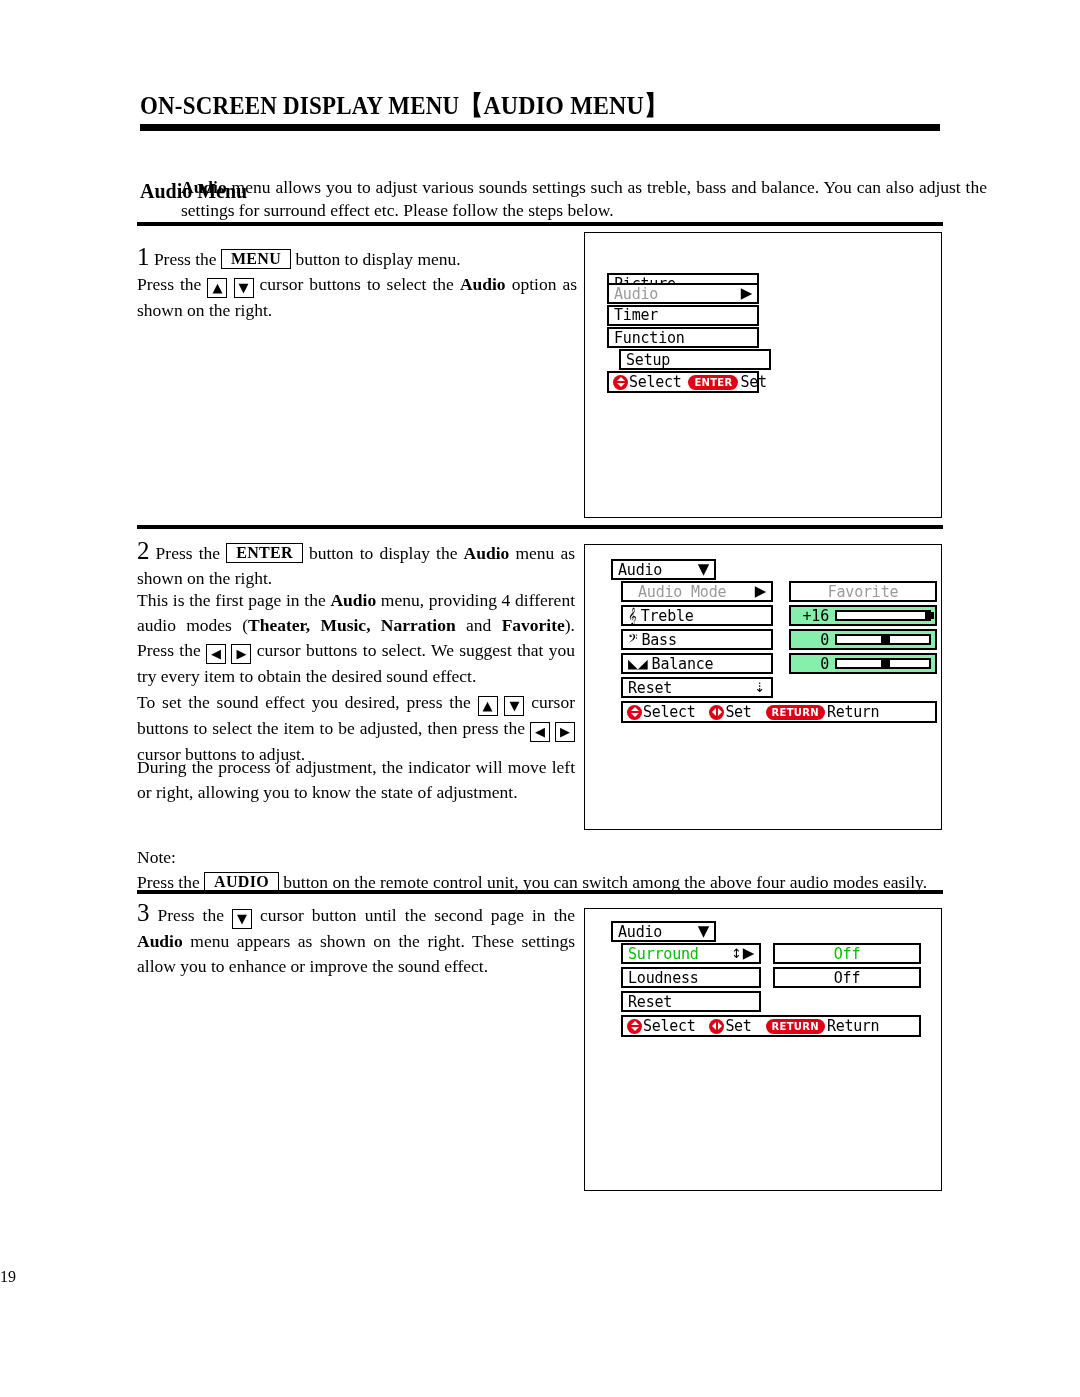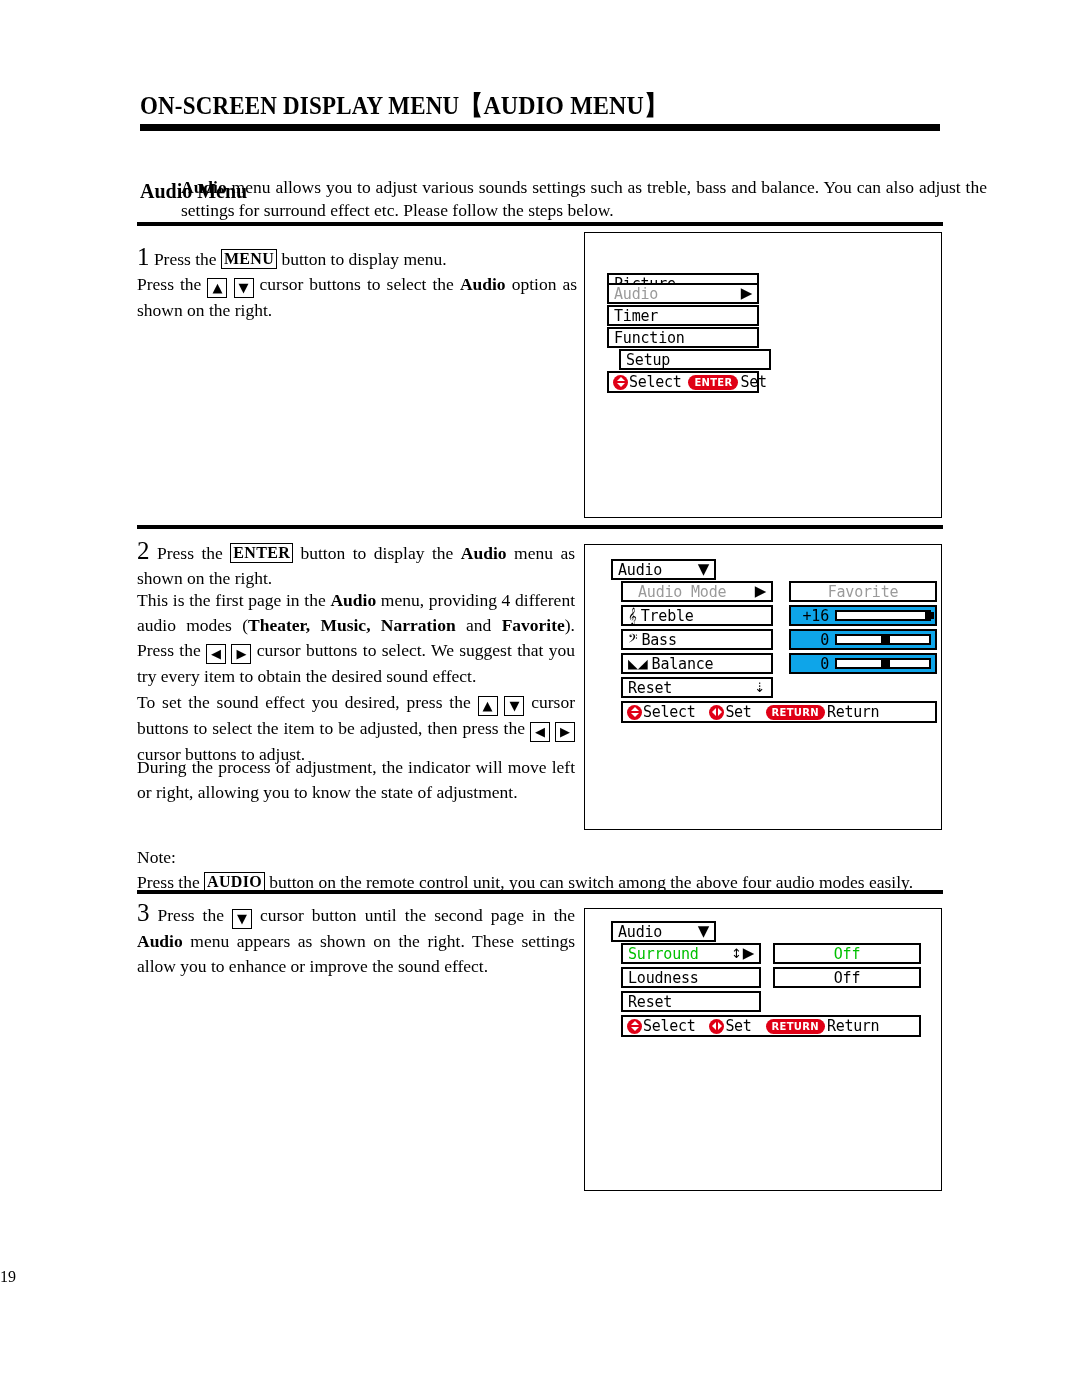--- a/index.html
+++ b/index.html
@@ -85,21 +85,21 @@
     left: 137px;
     width: 806px;
     font-size: 17.5px;
     line-height: 25px;
   }
 
   
   .keycap {
     display: inline-block;
     border: 1.6px solid #000;
-    padding: 0 2px;
+    padding: 0 9px;
     font-weight: bold;
     font-size: 16px;
     line-height: 18px;
     vertical-align: 1px;
     letter-spacing: 0.3px;
   }
   .arrkey {
     display: inline-block;
     border: 1.6px solid #000;
     width: 18px;
@@ -144,21 +144,21 @@
     font-size: 15px;
     color: #000;
     line-height: 1;
   }
   .osd-box.center { justify-content: center; }
 
   
   .valbox {
     position: absolute;
     border: 2px solid #000;
-    background: #0ea5e9;
+    background: #86efac;
     box-sizing: border-box;
     height: 21px;
     display: flex;
     align-items: center;
     padding: 0 4px;
     font-family: "DejaVu Sans Mono", monospace;
     font-size: 15px;
     letter-spacing: -0.2px;
   }
   .valbox .num {
@@ -303,21 +303,21 @@
       <div class="osd-box" style="left:0; top:12px; width:152px;">
         <span class="lbl">Picture</span>
       </div>
 
       <div class="osd-box dim" style="left:0; top:22px; width:152px;">
         <span class="lbl">Audio</span>
         <span class="spacer"></span>
         <span class="tri">▶</span>
       </div>
 
-      <div class="osd-box" style="left:0; top:44px; width:152px;">
+      <div class="osd-box" style="left:0; top:44px; width:152px;align-items:flex-end;">
         <span class="lbl">Timer</span>
       </div>
 
       <div class="osd-box" style="left:0; top:66px; width:152px;">
         <span class="lbl">Function</span>
       </div>
 
       <div class="osd-box" style="left:0; top:88px; width:152px;margin-left:12px;">
         <span class="lbl">Setup</span>
       </div>

